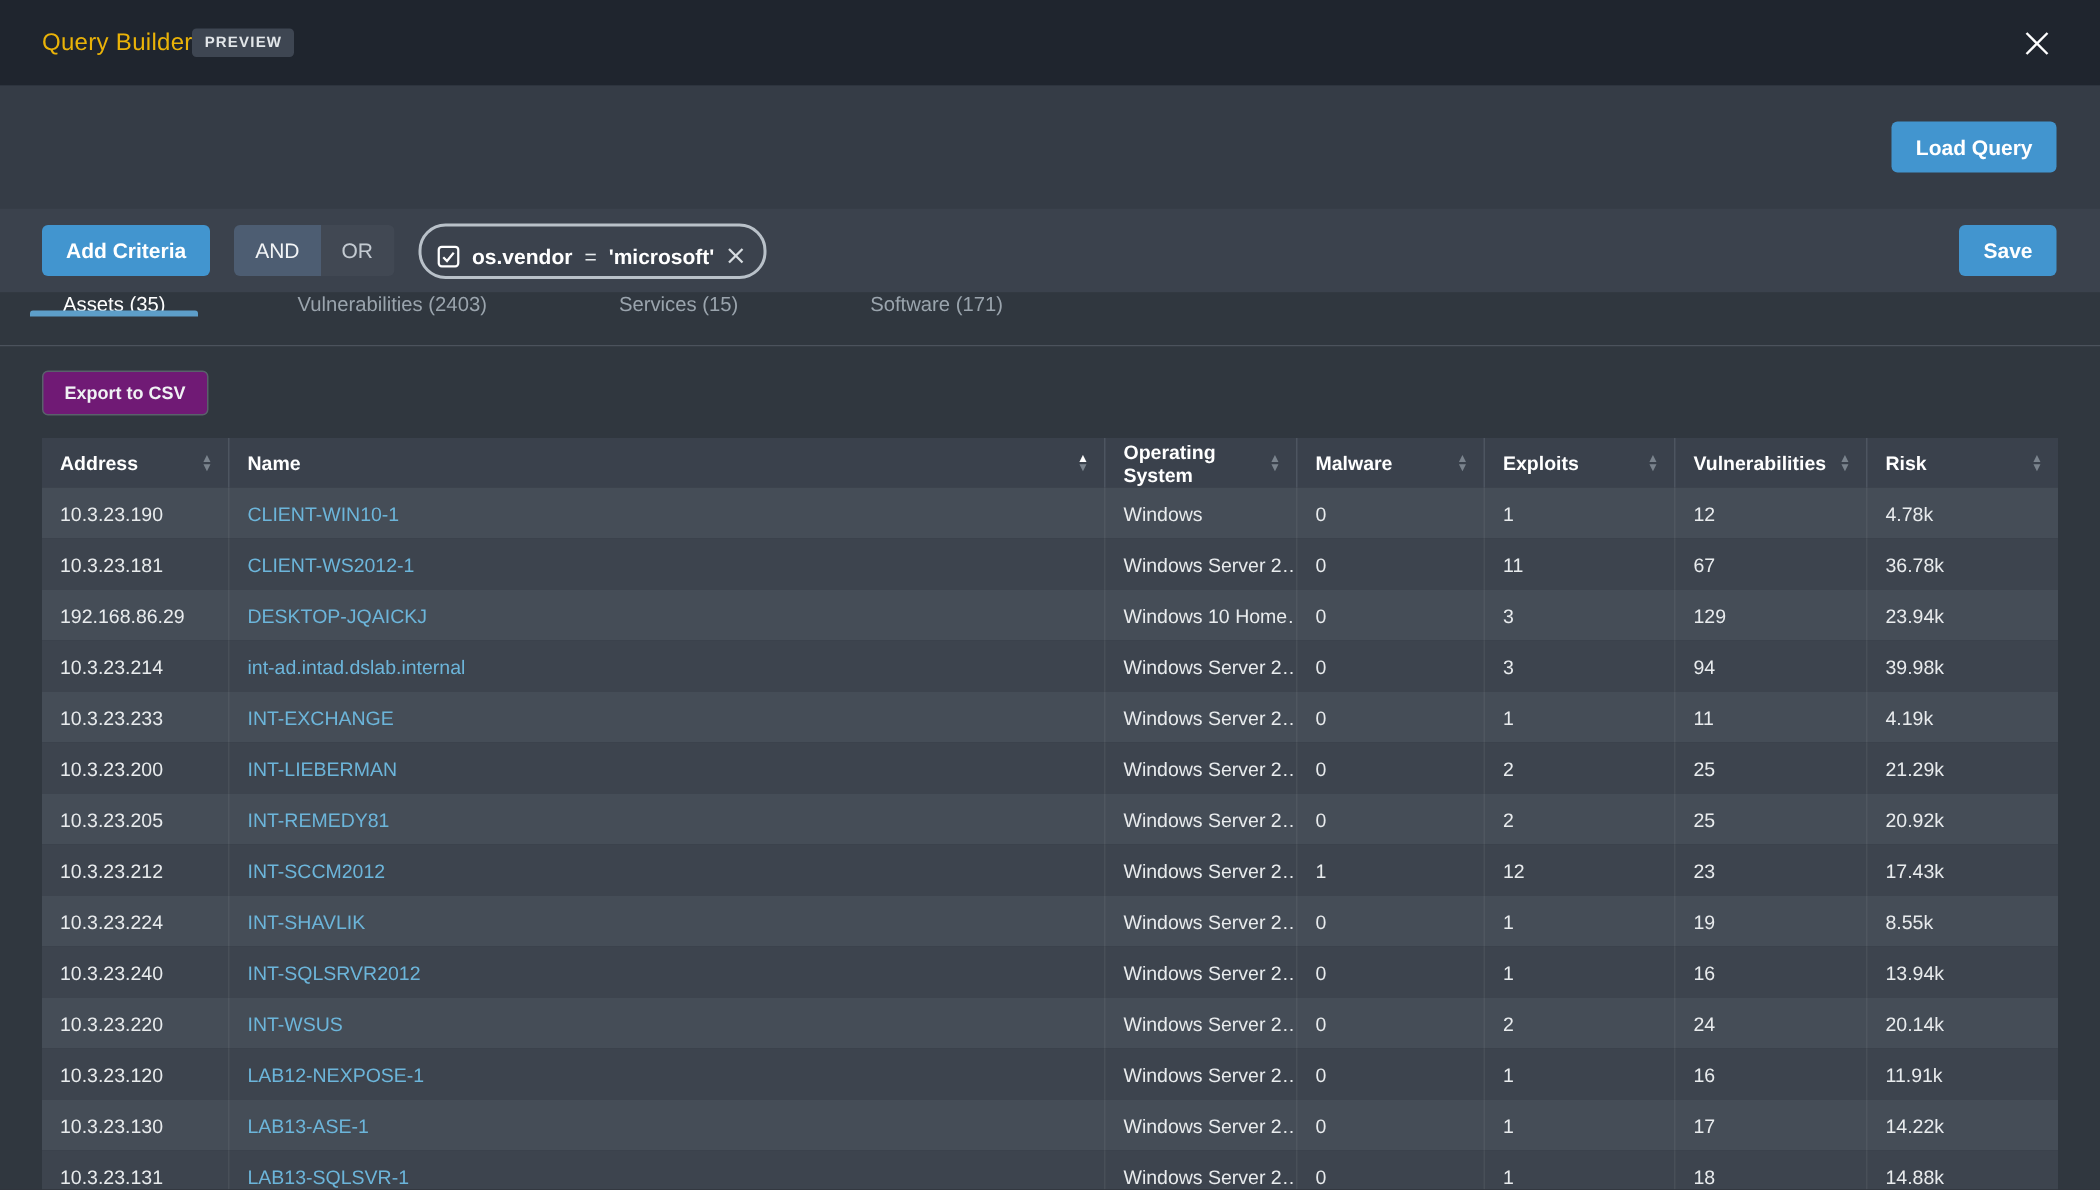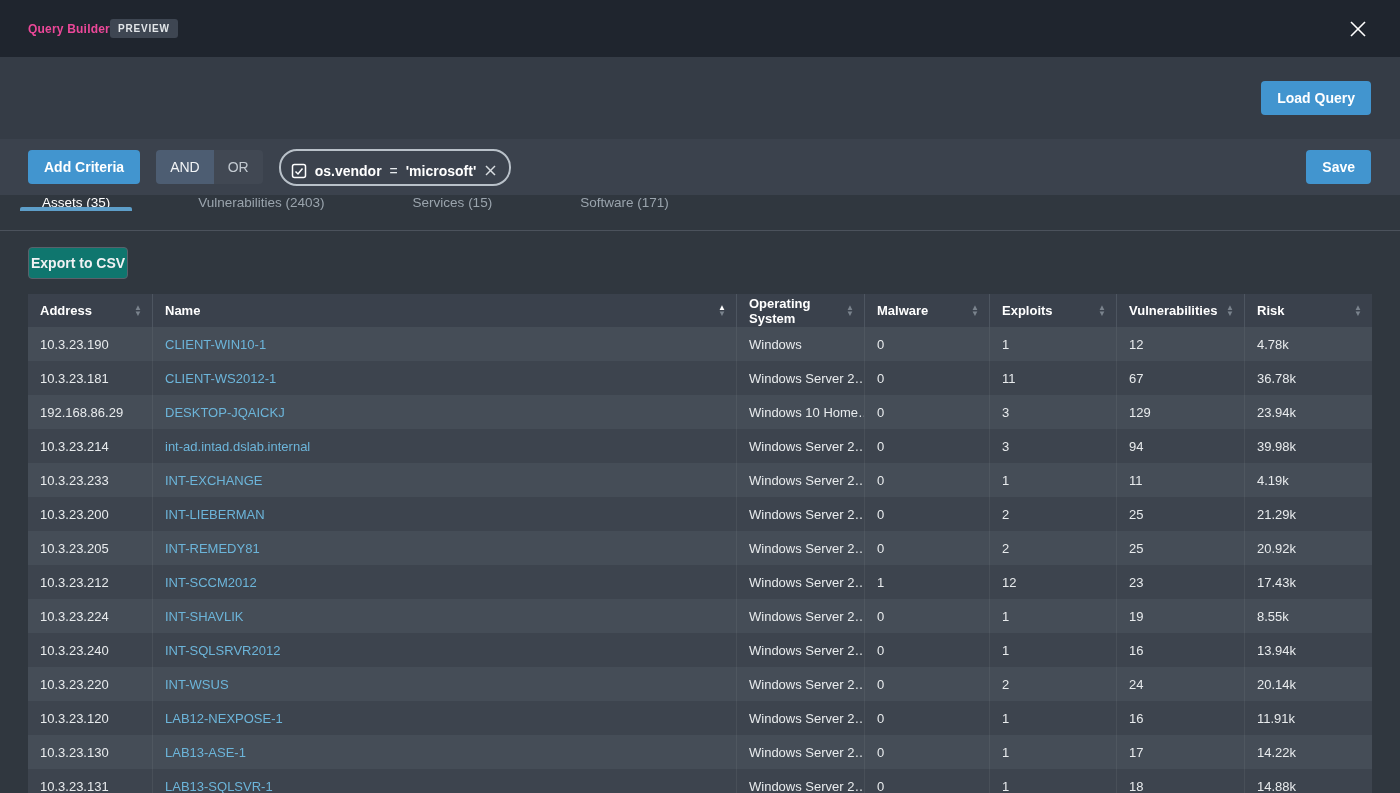--- a/index.html
+++ b/index.html
@@ -3,21 +3,21 @@
 <meta charset="utf-8">
 <style>
   * { margin:0; padding:0; box-sizing:border-box; }
   html,body { width:1400px; height:793px; overflow:hidden; background:#30373F;
     font-family:"Liberation Sans", sans-serif; }
   .app { width:1400px; height:793px; display:flex; flex-direction:column; }
 
   
   .titlebar { height:57px; background:#1F252E; display:flex; align-items:center;
     padding:0 28px; flex:0 0 auto; }
-  .title { color:#ec4899; font-size:12px; font-weight:700; letter-spacing:.2px; }
+  .title { color:#eab308; font-size:16px; font-weight:400; letter-spacing:.2px; }
   .preview-badge { margin-left:0; background:#3E4652; color:#E2E6E9;
     font-size:10px; font-weight:700; letter-spacing:.8px; padding:4px 8px;
     border-radius:3px; }
   .close-btn { margin-left:auto; background:none; border:none; cursor:pointer;
     width:28px; height:28px; display:flex; align-items:center; justify-content:center; }
   .close-btn svg { stroke:#FFFFFF; }
 
   
   .canvas { height:82px; background:#353C46; display:flex; align-items:center;
     justify-content:flex-end; padding:0 29px; flex:0 0 auto; }
@@ -45,23 +45,23 @@
   .tabs { height:36px; background:#30373F; display:flex; align-items:flex-start;
     padding-left:20px; border-bottom:1px solid #4B525C; flex:0 0 auto; }
   .tab { position:relative; display:flex; align-items:center; padding:0 22px;
     margin-right:44px; font-size:13.5px; color:#9AA4AD; cursor:pointer; }
   .tab.active { color:#FFFFFF; }
   .tab.active::after { content:""; position:absolute; left:0; right:0; bottom:-1px;
     height:4px; background:#5D9EC9; border-radius:2px 2px 0 0; }
 
   
   .content { flex:1; background:#30373F; padding:16px 28px 0 28px; overflow:hidden; }
-  .export-btn { background:#0f766e; color:#F0F2F4; border:1px solid #59616B;
-    border-radius:4px; font-family:"Liberation Sans", sans-serif; font-size:14px;
-    font-weight:700; padding:7px 2px; cursor:pointer; }
+  .export-btn { background:#701a75; color:#F0F2F4; border:1px solid #59616B;
+    border-radius:4px; font-family:"Liberation Sans", sans-serif; font-size:12px;
+    font-weight:700; padding:7px 14px; cursor:pointer; }
 
   .table { margin-top:15px; width:1344px; }
   .trow { display:grid;
     grid-template-columns:125px 584px 128px 125px 127px 128px 127px;
     height:34px; }
   .trow.head { background:#3A414C; height:33px; }
   .trow.light { background:#454D57; }
   .trow.dark  { background:#3D444E; }
   .th { display:flex; align-items:center; padding:0 10px 0 12px;
     color:#FFFFFF; font-size:13px; font-weight:700;

